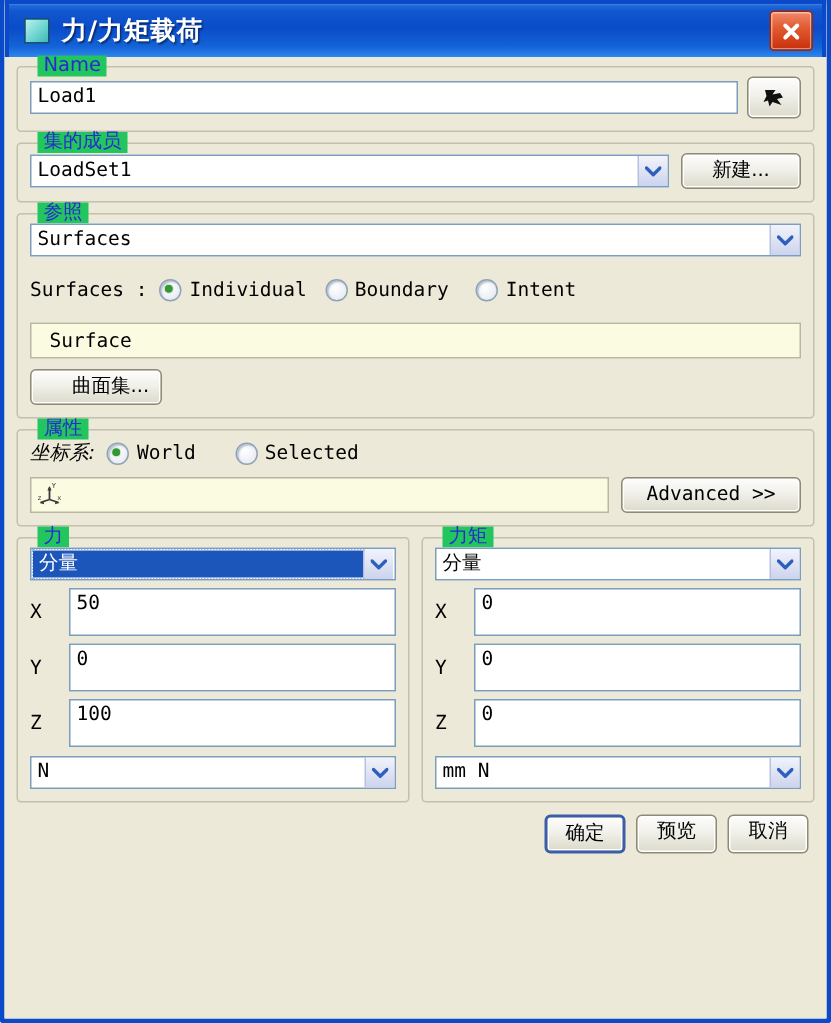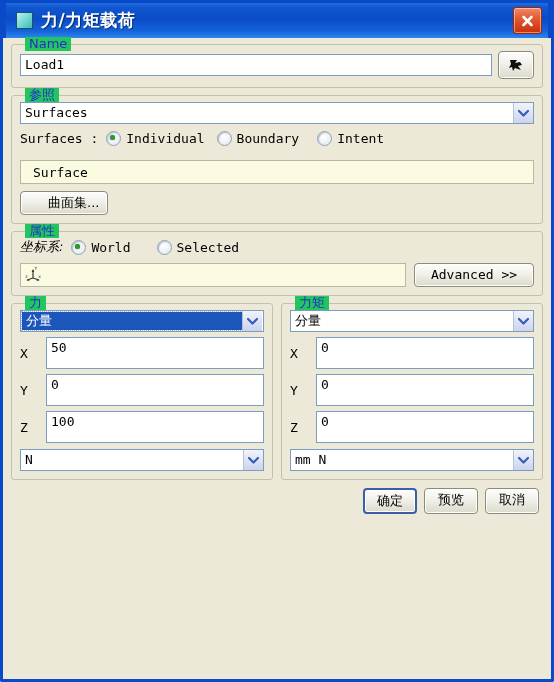--- a/index.html
+++ b/index.html
@@ -337,36 +337,51 @@
       <div class="row">
         <div class="textfield">Load1</div>
         <div class="icon-btn">
           <svg width="20" height="16" viewBox="0 0 20 16" aria-hidden="true">
             <path d="M4 3 L11 3 L9 6 L14 5 L16 8 L12 9 L15 13 L9 11 L7 14 L6 10 L3 11 L5 7 Z" fill="#111111"></path>
           </svg>
         </div>
       </div>
     </div>
 
+    <div class="group">
+      <div class="legend legend-cn">集的成员</div>
+      <div class="row">
+        <div class="combo">
+          <div class="combo-text">LoadSet1</div>
+          <div class="combo-arrow">
+            <svg width="11" height="8" viewBox="0 0 11 8" aria-hidden="true">
+              <path d="M1 2 L5.5 6.5 L10 2" stroke="#2f5fbd" stroke-width="2.2" fill="none" stroke-linecap="round" stroke-linejoin="round"></path>
+            </svg>
+          </div>
+        </div>
+        <div style="width:8px;flex:none;"></div>
+        <div class="btn" style="flex:none;min-width:80px;">新建...</div>
+      </div>
+    </div>
 
     <div class="group">
       <div class="legend legend-cn">参照</div>
 
       <div class="row">
         <div class="combo">
           <div class="combo-text">Surfaces</div>
           <div class="combo-arrow">
             <svg width="11" height="8" viewBox="0 0 11 8" aria-hidden="true">
               <path d="M1 2 L5.5 6.5 L10 2" stroke="#2f5fbd" stroke-width="2.2" fill="none" stroke-linecap="round" stroke-linejoin="round"></path>
             </svg>
           </div>
         </div>
       </div>
 
-      <div class="row" style="margin-top:7px;text-align:right;">
+      <div class="row" style="margin-top:15px;text-align:right;">
         <span class="label-mono" style="margin-right:8px;">Surfaces :</span>
 
         <span class="radio-wrap">
           <span class="radio checked"></span>
           <span class="radio-label">Individual</span>
         </span>
         <span style="width:6px;"></span>
         <span class="radio-wrap">
           <span class="radio"></span>
           <span class="radio-label">Boundary</span>

